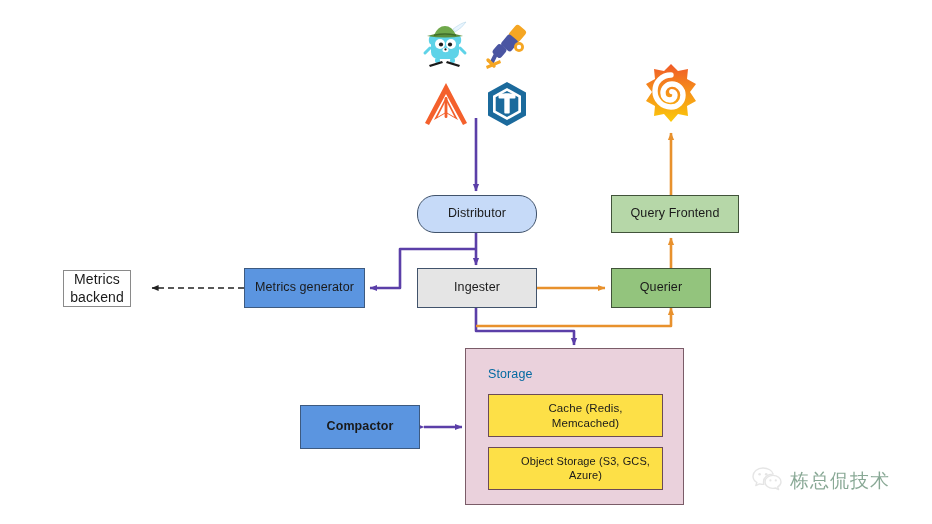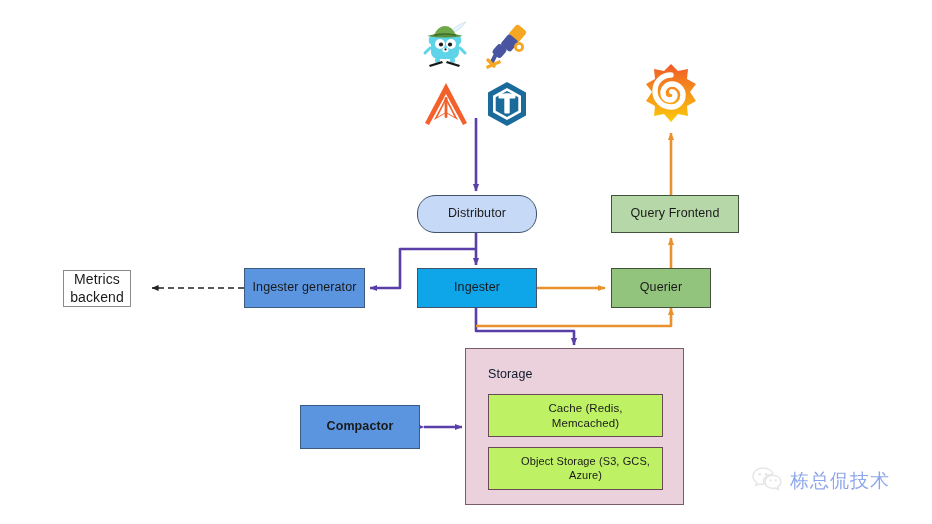--- a/index.html
+++ b/index.html
@@ -28,35 +28,35 @@
     color: #1a1a1a;
     line-height: 1.25;
     letter-spacing: 0.1px;
   }
   .node-label {
     display: block;
     padding: 0 6px;
   }
   
   .n-distributor   { background: #c6daf8; border: 1.4px solid #41536b; }
-  .n-ingester      { background: #0ea5e9; border: 1.4px solid #41536b; }
+  .n-ingester      { background: #e5e5e5; border: 1.4px solid #41536b; }
   .n-metricsgen    { background: #5b95e0; border: 1.4px solid #3d5a80; }
   .n-compactor     { background: #5b95e0; border: 1.4px solid #3d5a80; }
   .n-backend       { background: #ffffff; border: 1.4px solid #8a8a8a; }
   .n-qfrontend     { background: #b6d7a8; border: 1.4px solid #41533a; }
   .n-querier       { background: #93c47d; border: 1.4px solid #41533a; }
   .n-storage       { background: #ead1dc; border: 1.4px solid #7a5c68; }
-  .n-storage-inner { background: #bef264; border: 1.4px solid #6b4a57; padding-left: 20px; }
+  .n-storage-inner { background: #fde047; border: 1.4px solid #6b4a57; padding-left: 20px; }
 
   .storage-title {
     position: absolute;
     left: 22px;
     top: 18px;
     font-size: 12.5px;
-    color: #0f172a;
+    color: #0369a1;
   }
 
   svg.wires {
     position: absolute;
     left: 0;
     top: 0;
     width: 932px;
     height: 524px;
     pointer-events: none;
   }
@@ -68,21 +68,21 @@
   
   #watermark {
     position: absolute;
     display: flex;
     align-items: center;
     gap: 8px;
     opacity: 0.5;
   }
   #watermark .wm-text {
     font-size: 19px;
-    color: #1d4ed8;
+    color: #14532d;
     letter-spacing: 1px;
     font-family: "DejaVu Sans", sans-serif;
   }
 </style>
 </head>
 <body>
 
 <div id="canvas">
 
   <svg class="wires" viewBox="0 0 932 524">
@@ -218,21 +218,21 @@
 
   <div class="node n-ingester" style="left:417px; top:268px; width:120px; height:40px;">
     <span class="node-label">Ingester</span>
   </div>
 
   <div class="node n-querier" style="left:611px; top:268px; width:100px; height:40px;">
     <span class="node-label">Querier</span>
   </div>
 
   <div class="node n-metricsgen" style="left:244px; top:268px; width:121px; height:40px;">
-    <span class="node-label">Ingester generator</span>
+    <span class="node-label">Metrics generator</span>
   </div>
 
   <div class="node n-backend" style="left:63px; top:270px; width:68px; height:37px; font-size:14px;">
     <span class="node-label">Metrics backend</span>
   </div>
 
   <div class="node n-compactor" style="left:300px; top:405px; width:120px; height:44px;font-weight:bold;">
     <span class="node-label">Compactor</span>
   </div>
 

